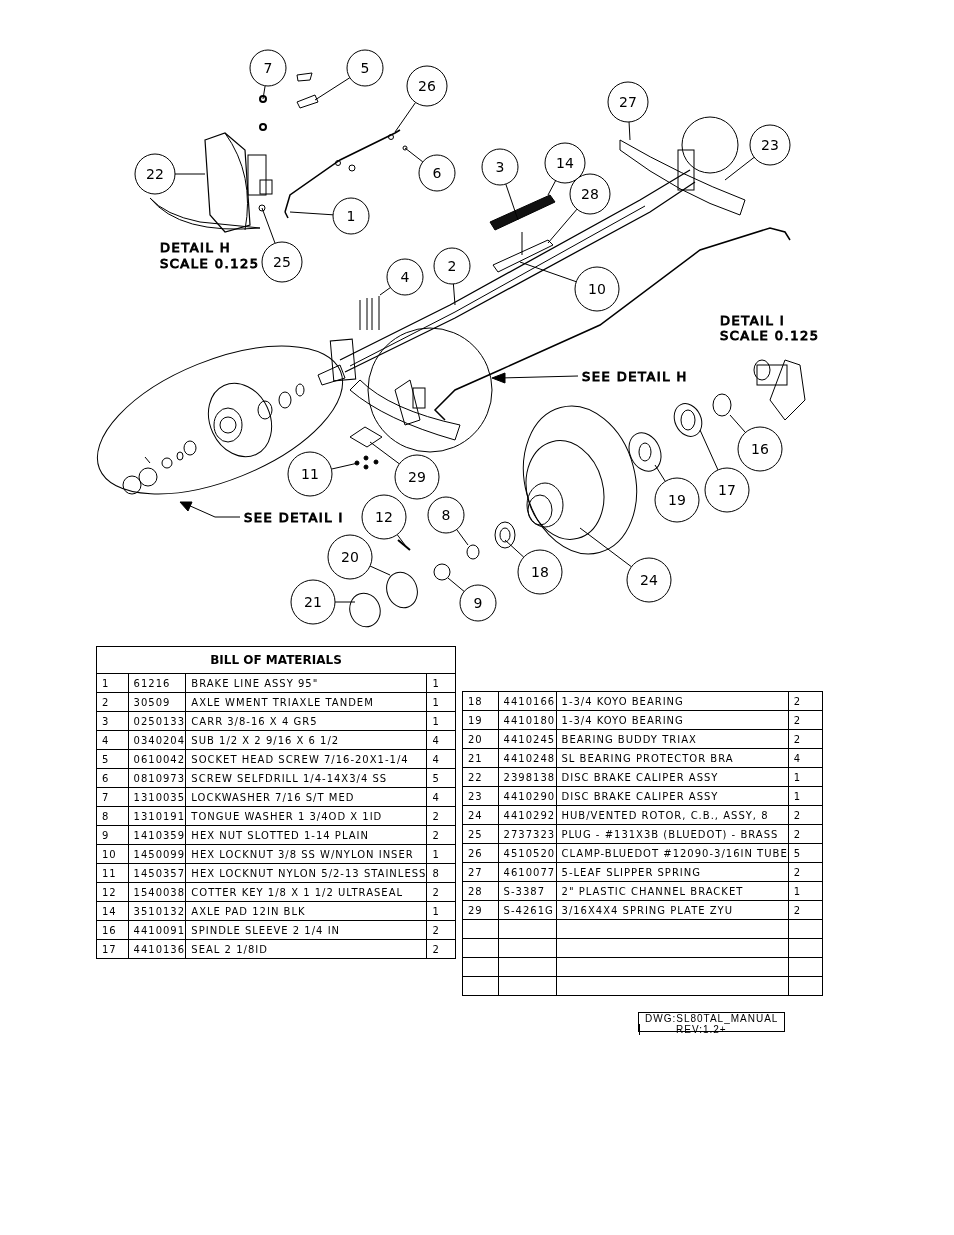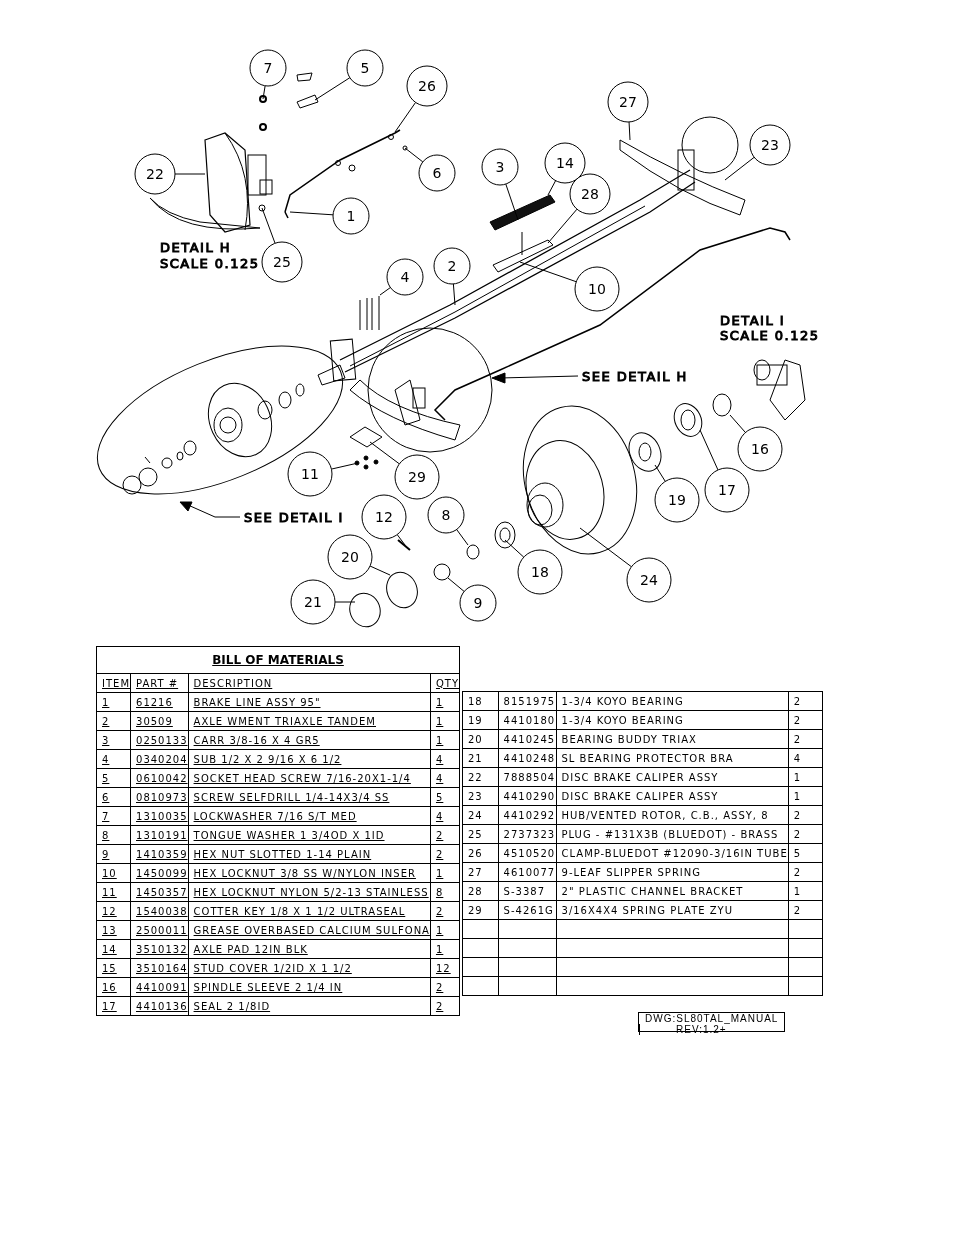--- a/index.html
+++ b/index.html
@@ -2,21 +2,21 @@
 <html><head>
 <meta charset="utf-8">
 <style>
   html,body{margin:0;padding:0;background:#fff;}
   body{width:954px;height:1235px;position:relative;overflow:hidden;font-family:"DejaVu Sans Condensed","DejaVu Sans",sans-serif;color:#000;}
   #drawing{position:absolute;left:0;top:0;width:954px;height:640px;}
   #drawing text{font-family:"DejaVu Sans",sans-serif;font-size:13px;fill:#000;letter-spacing:1.5px;}
   .callout-num{font-size:14px !important;letter-spacing:0 !important;}
   table.bom{position:absolute;border-collapse:collapse;font-family:"DejaVu Sans",sans-serif;font-size:10px;letter-spacing:1px;}
   table.bom td, table.bom th{border:1px solid #000;height:18px;padding:0 0 0 5px;text-align:left;font-weight:normal;white-space:nowrap;}
-  #bom-left{left:96px;top:646px;width:360px;text-decoration:underline;}
+  #bom-left{left:96px;top:646px;width:360px;}
   #bom-left .title-row th{text-align:center;font-weight:bold;font-size:12px;letter-spacing:0;height:26px;padding:0;}
   #bom-right{left:462px;top:691px;width:361px;}
   .c-item{width:33px;} .c-part{width:52px;} .c-qty{width:33px;}
   #dwg-box{position:absolute;left:638px;top:1012px;height:18px;border:1px solid #000;display:flex;font-family:Liberation Sans, sans-serif;font-size:10px;letter-spacing:1px;flex-direction:column;}
   #dwg-box span{display:flex;align-items:center;padding:0 6px;}
   #dwg-box span+span{border-left:1px solid #000;padding-left:36px;}
 </style>
 </head>
 <body>
 
@@ -213,26 +213,20 @@
   <text x="244" y="522">SEE DETAIL  I</text>
   <path d="M240 517 L215 517 L188 505"></path>
   <path d="M180 502 L192 502 L188 511 Z" fill="#000"></path>
 </svg>
 
 <table id="bom-left" class="bom">
   <tbody>
       <tr class="title-row">
         <th colspan="4">BILL OF MATERIALS</th>
       </tr>
-  <tr>
-    <td class="c-item">ITEM</td>
-    <td class="c-part">PART #</td>
-    <td>DESCRIPTION</td>
-    <td class="c-qty">QTY</td>
-  </tr>
   </tbody>
     <tbody id="left-body">
       <tr>
         <td class="c-item">1</td>
         <td class="c-part">61216</td>
         <td>BRAKE LINE ASSY 95"</td>
         <td class="c-qty">1</td>
       </tr>
       <tr>
         <td class="c-item">2</td>
@@ -294,57 +288,45 @@
         <td>HEX LOCKNUT NYLON 5/2-13 STAINLESS</td>
         <td class="c-qty">8</td>
       </tr>
       <tr>
         <td class="c-item">12</td>
         <td class="c-part">1540038</td>
         <td>COTTER KEY 1/8 X 1 1/2 ULTRASEAL</td>
         <td class="c-qty">2</td>
       </tr>
       <tr>
-        <td class="c-item">13</td>
-        <td class="c-part">2500011</td>
-        <td>GREASE OVERBASED CALCIUM SULFONA</td>
-        <td class="c-qty">1</td>
-      </tr>
-      <tr>
         <td class="c-item">14</td>
         <td class="c-part">3510132</td>
         <td>AXLE PAD 12IN  BLK</td>
         <td class="c-qty">1</td>
       </tr>
       <tr>
-        <td class="c-item">15</td>
-        <td class="c-part">3510164</td>
-        <td>STUD COVER 1/2ID X 1 1/2</td>
-        <td class="c-qty">12</td>
-      </tr>
-      <tr>
         <td class="c-item">16</td>
         <td class="c-part">4410091</td>
         <td>SPINDLE SLEEVE 2 1/4 IN</td>
         <td class="c-qty">2</td>
       </tr>
       <tr>
         <td class="c-item">17</td>
         <td class="c-part">4410136</td>
         <td>SEAL  2 1/8ID</td>
         <td class="c-qty">2</td>
       </tr>
     </tbody>
 </table>
 
 <table id="bom-right" class="bom">
   <tbody id="right-body">
       <tr>
         <td class="c-item">18</td>
-        <td class="c-part">8151975</td>
+        <td class="c-part">4410166</td>
         <td>1-3/4 KOYO BEARING</td>
         <td class="c-qty">2</td>
       </tr>
       <tr>
         <td class="c-item">19</td>
         <td class="c-part">4410180</td>
         <td>1-3/4 KOYO BEARING</td>
         <td class="c-qty">2</td>
       </tr>
       <tr>
@@ -354,21 +336,21 @@
         <td class="c-qty">2</td>
       </tr>
       <tr>
         <td class="c-item">21</td>
         <td class="c-part">4410248</td>
         <td>SL BEARING PROTECTOR BRA</td>
         <td class="c-qty">4</td>
       </tr>
       <tr>
         <td class="c-item">22</td>
-        <td class="c-part">7888504</td>
+        <td class="c-part">2398138</td>
         <td>DISC BRAKE CALIPER ASSY</td>
         <td class="c-qty">1</td>
       </tr>
       <tr>
         <td class="c-item">23</td>
         <td class="c-part">4410290</td>
         <td>DISC BRAKE CALIPER ASSY</td>
         <td class="c-qty">1</td>
       </tr>
       <tr>
@@ -385,21 +367,21 @@
       </tr>
       <tr>
         <td class="c-item">26</td>
         <td class="c-part">4510520</td>
         <td>CLAMP-BLUEDOT #12090-3/16IN TUBE</td>
         <td class="c-qty">5</td>
       </tr>
       <tr>
         <td class="c-item">27</td>
         <td class="c-part">4610077</td>
-        <td>9-LEAF SLIPPER SPRING</td>
+        <td>5-LEAF SLIPPER SPRING</td>
         <td class="c-qty">2</td>
       </tr>
       <tr>
         <td class="c-item">28</td>
         <td class="c-part">S-3387</td>
         <td>2" PLASTIC CHANNEL BRACKET</td>
         <td class="c-qty">1</td>
       </tr>
       <tr>
         <td class="c-item">29</td>

